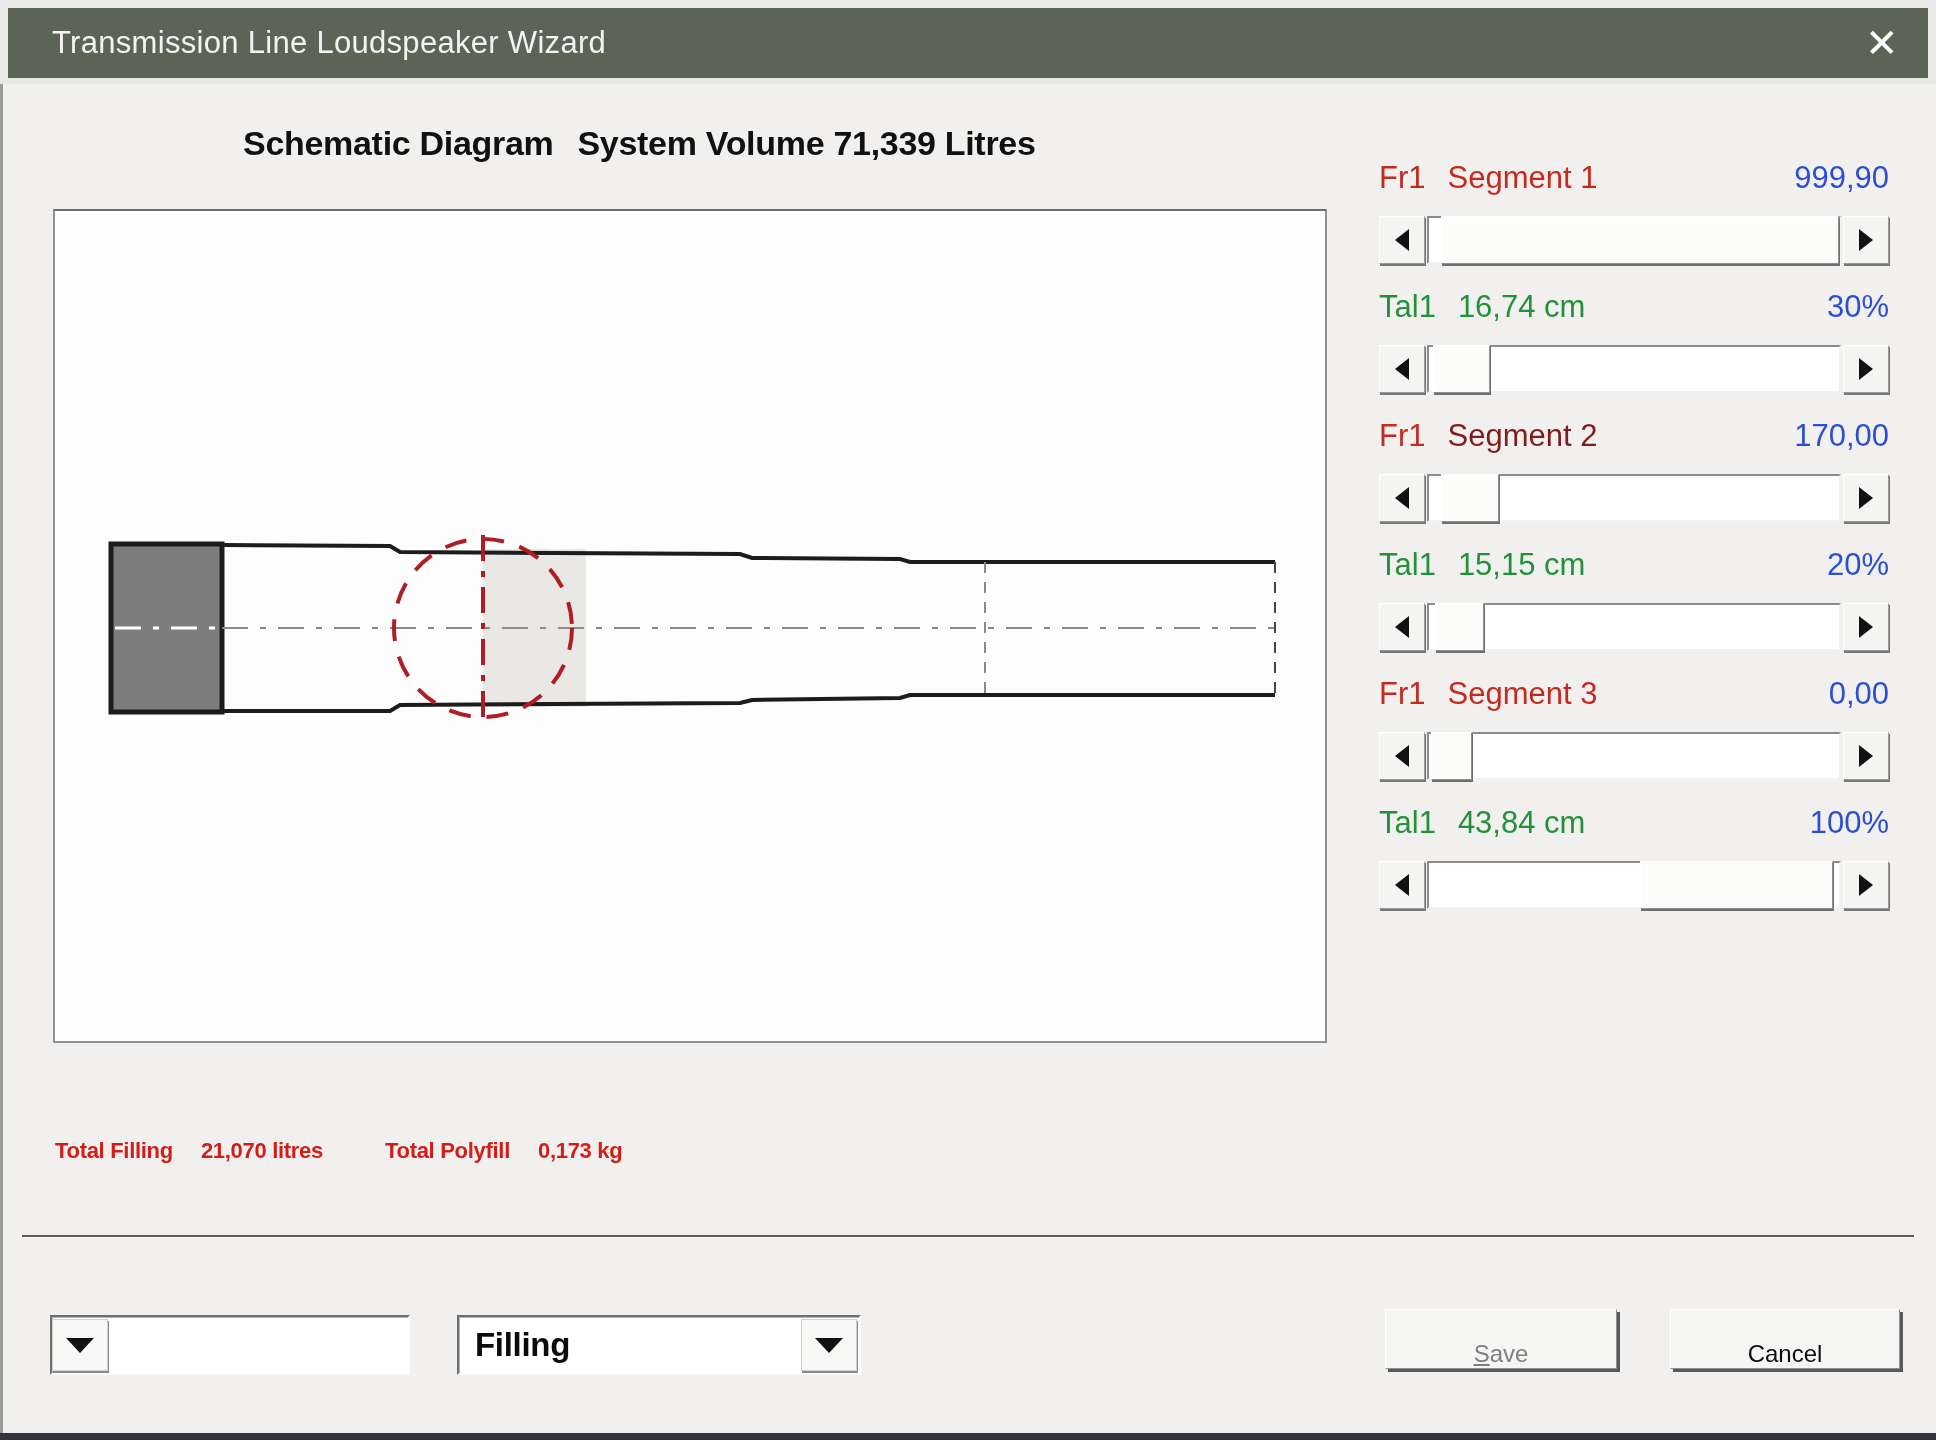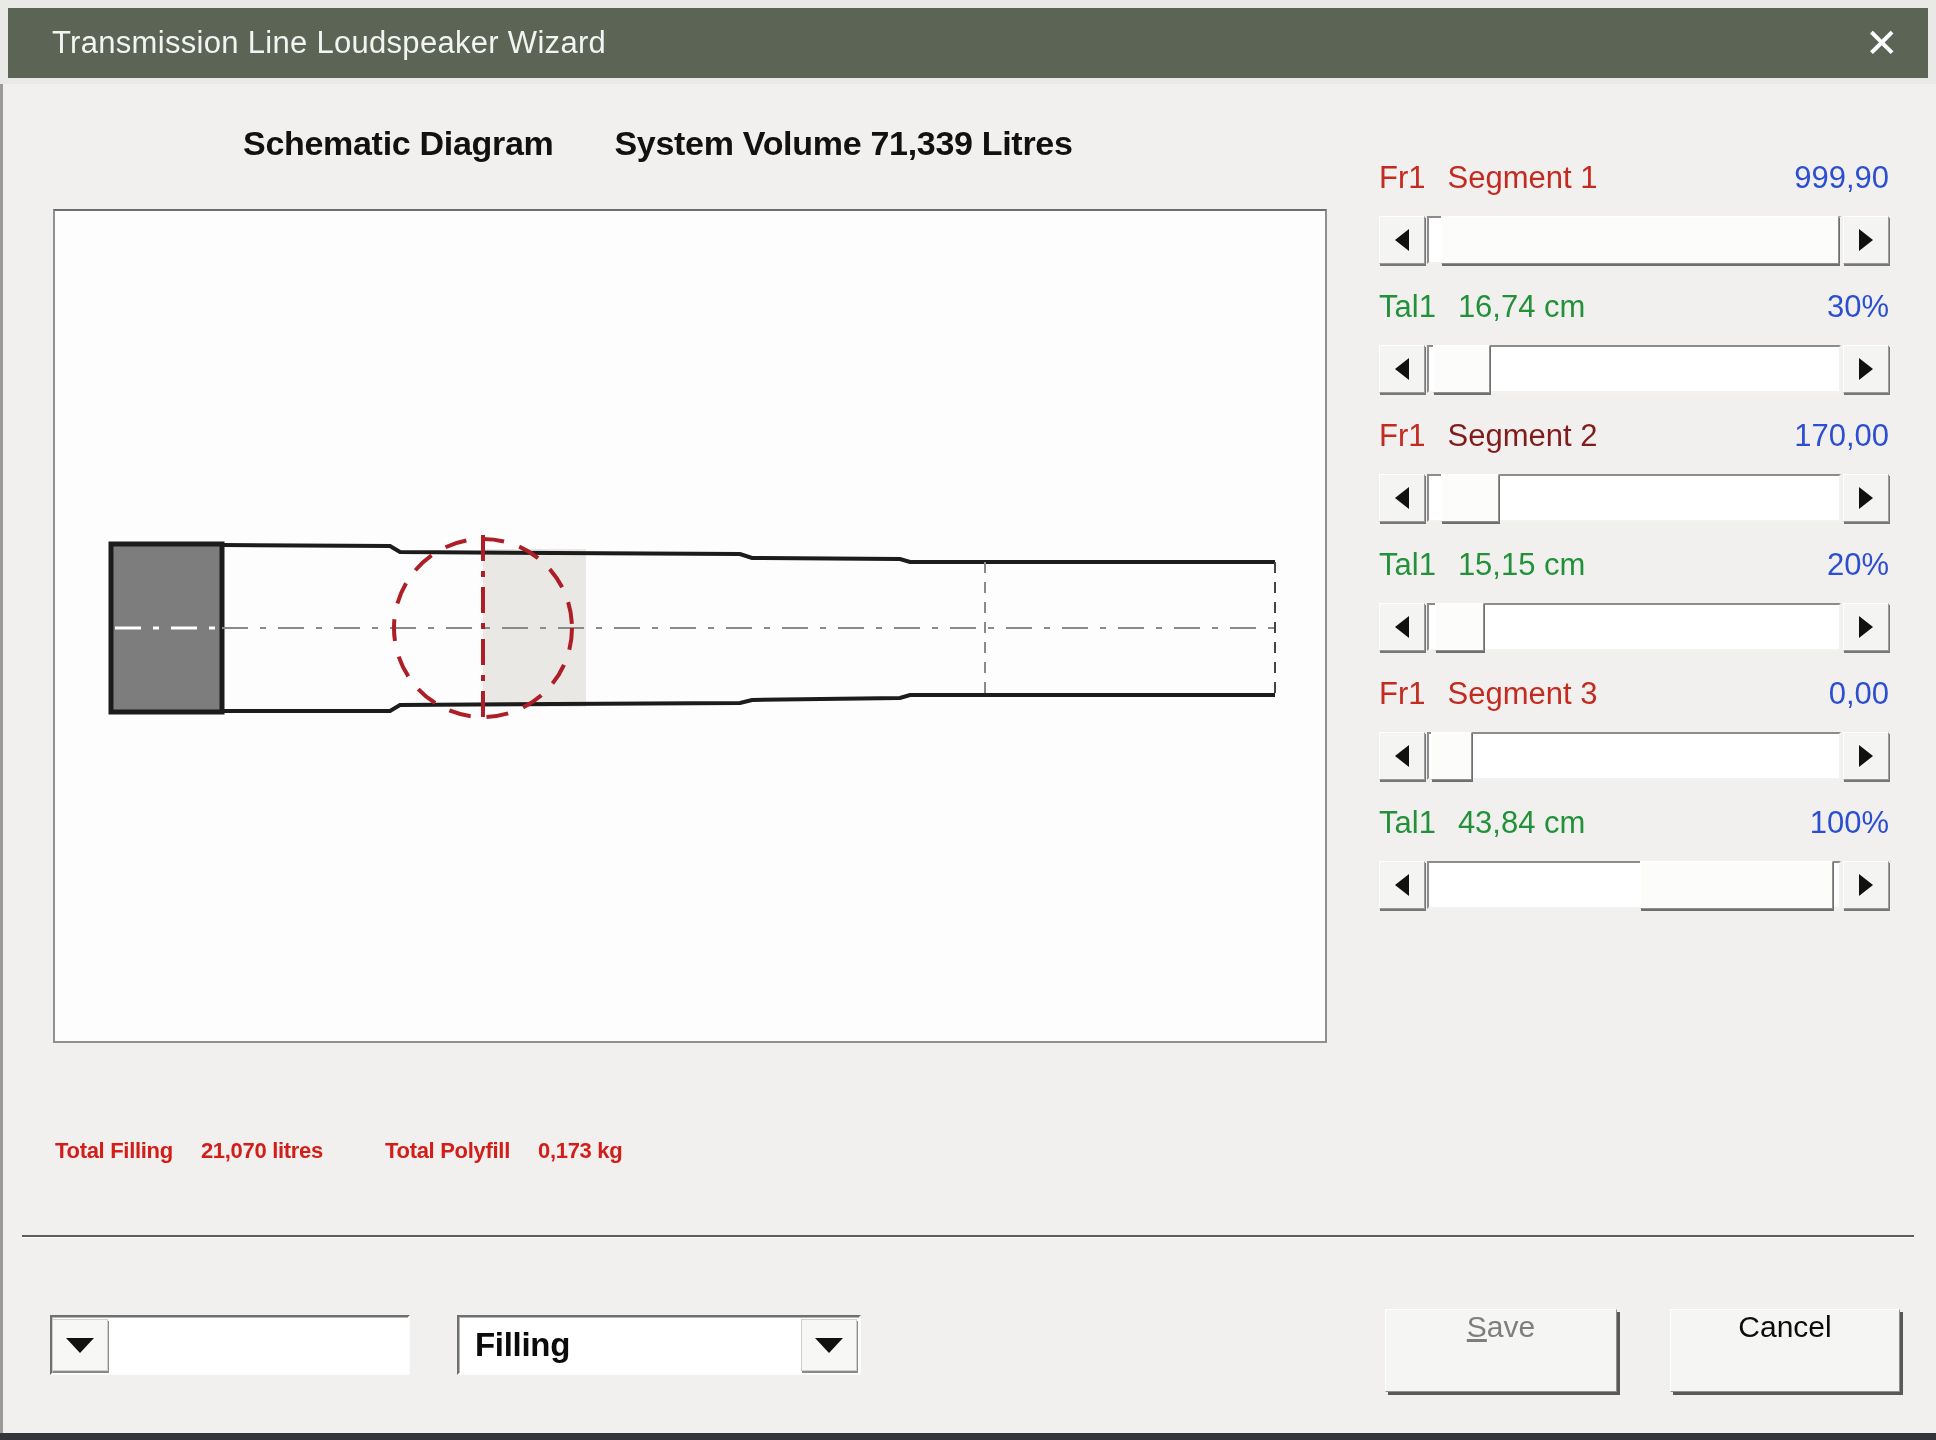--- a/index.html
+++ b/index.html
@@ -15,21 +15,21 @@
     background:var(--c-titlebar,#5b6455);display:flex;align-items:center;
     padding:0 24px;color:#f3f4f2;font-size:31px;letter-spacing:.3px;
   }
   .title-text{flex:1;margin-left:20px;}
   .close-btn{
     width:44px;height:44px;display:flex;align-items:center;justify-content:center;
     color:#ffffff;font-size:40px;font-weight:300;cursor:default;line-height:1;
   }
   
   .heading{
-    position:absolute;left:243px;top:124px;display:flex;gap:61px;
+    position:absolute;left:243px;top:124px;display:flex;gap:24px;
     font-size:34px;font-weight:bold;color:#111;letter-spacing:-0.3px;
   }
   
   .canvas{
     position:absolute;left:53px;top:209px;width:1274px;height:834px;
     background:#fdfdfd;border:2px solid #8f8f8f;border-top-color:#6e6e6e;
   }
   .canvas svg{position:absolute;left:0;top:0;}
   
   .label-row{
@@ -80,24 +80,24 @@
   }
   .combo-text{font-size:33px;font-weight:bold;color:#0b0b0b;padding-left:16px;flex:1;letter-spacing:-0.3px;}
   .combo-btn{
     width:56px;height:52px;margin-right:2px;background:#f7f7f5;
     border:1px solid #cfcfcd;box-shadow:1px 2px 0 #8a8a8a;
     display:flex;align-items:center;justify-content:center;
   }
   .tri-down{width:0;height:0;border-left:14px solid transparent;border-right:14px solid transparent;border-top:15px solid #111;}
   
   .push-btn{
-    position:absolute;top:1309px;height:83px;background:#f5f5f3;
+    position:absolute;top:1309px;height:60px;background:#f5f5f3;
     border:1px solid #8f8f8f;border-top-color:#ffffff;border-left-color:#ffffff;
     box-shadow:3px 3px 0 #595959;
-    display:flex;align-items:flex-start;justify-content:center;font-size:30px;
+    display:flex;align-items:flex-end;justify-content:center;font-size:24px;
   }
   .btn-save{left:1385px;width:232px;color:#7e7e7e;}
   .btn-cancel{left:1646px;width:230px;color:#0d0d0d;margin-left:24px;}
   .btn-save .btn-label::first-letter{text-decoration:underline;}
   
   .frame-bottom{position:absolute;left:0;bottom:0;width:1936px;height:7px;background:#34343c;}
   .frame-left{position:absolute;left:0;top:84px;bottom:0;width:3px;background:#9a9a98;}
 </style>
 </head>
 <body>

